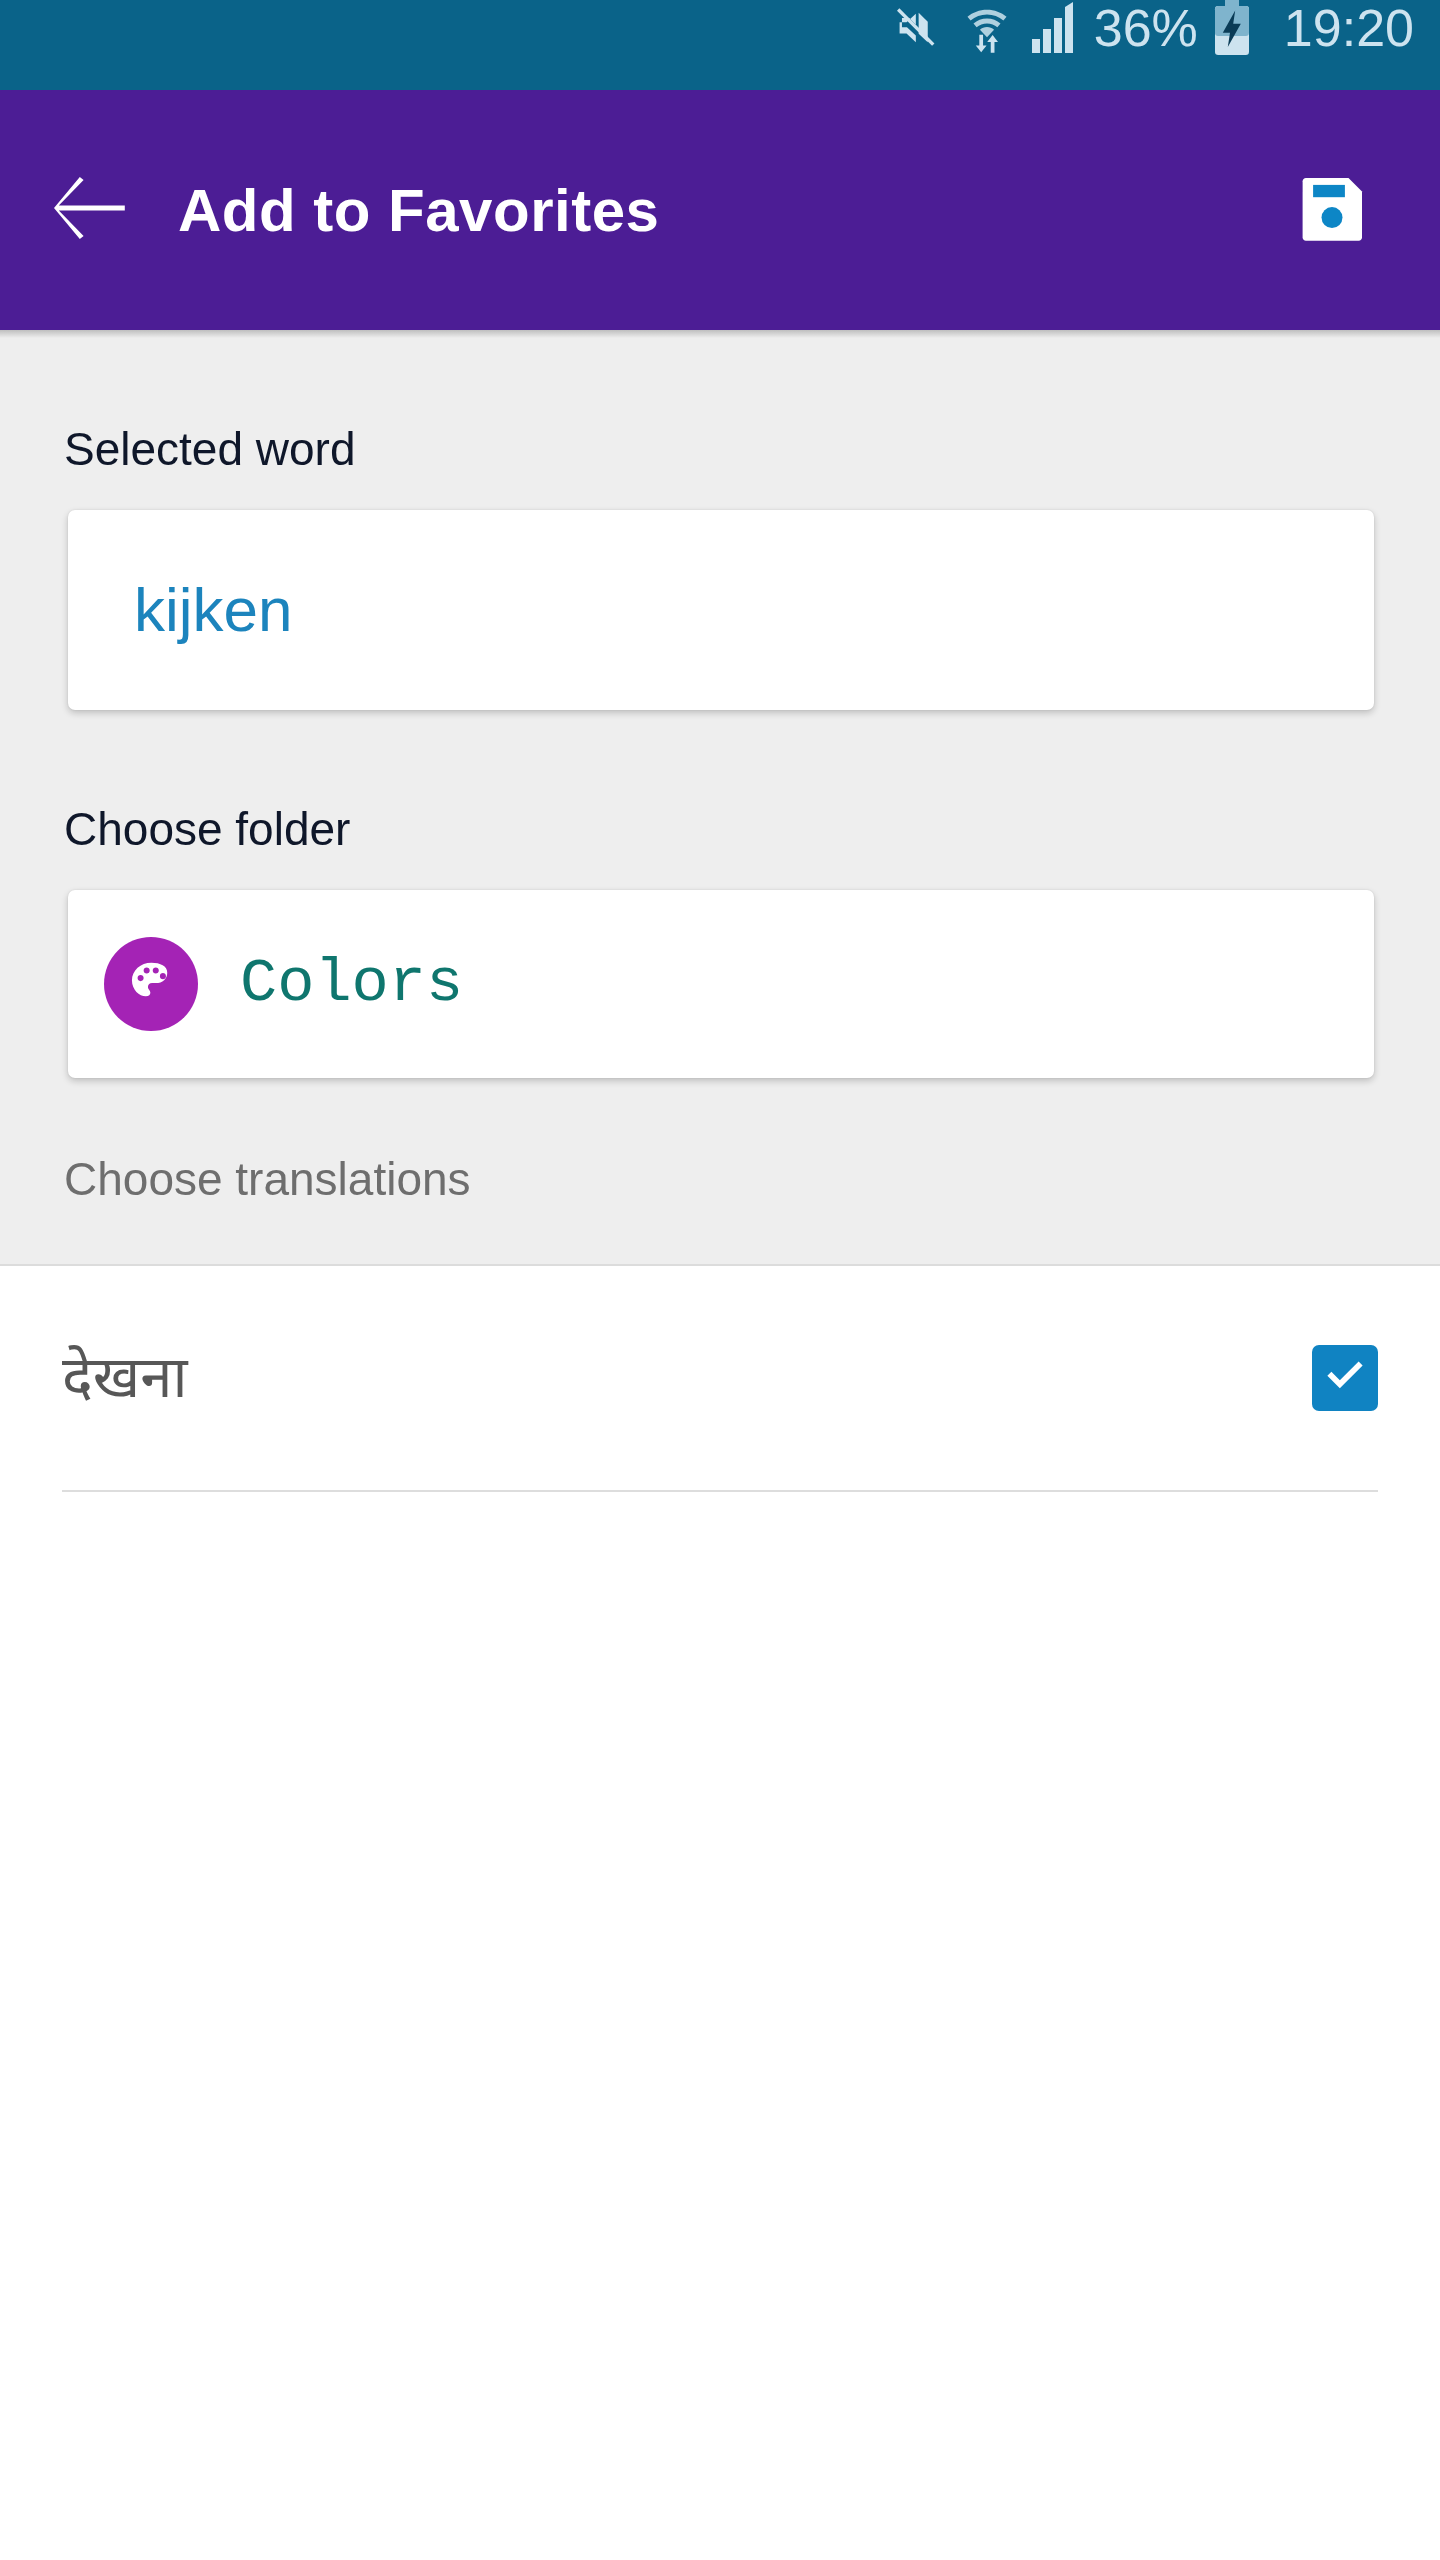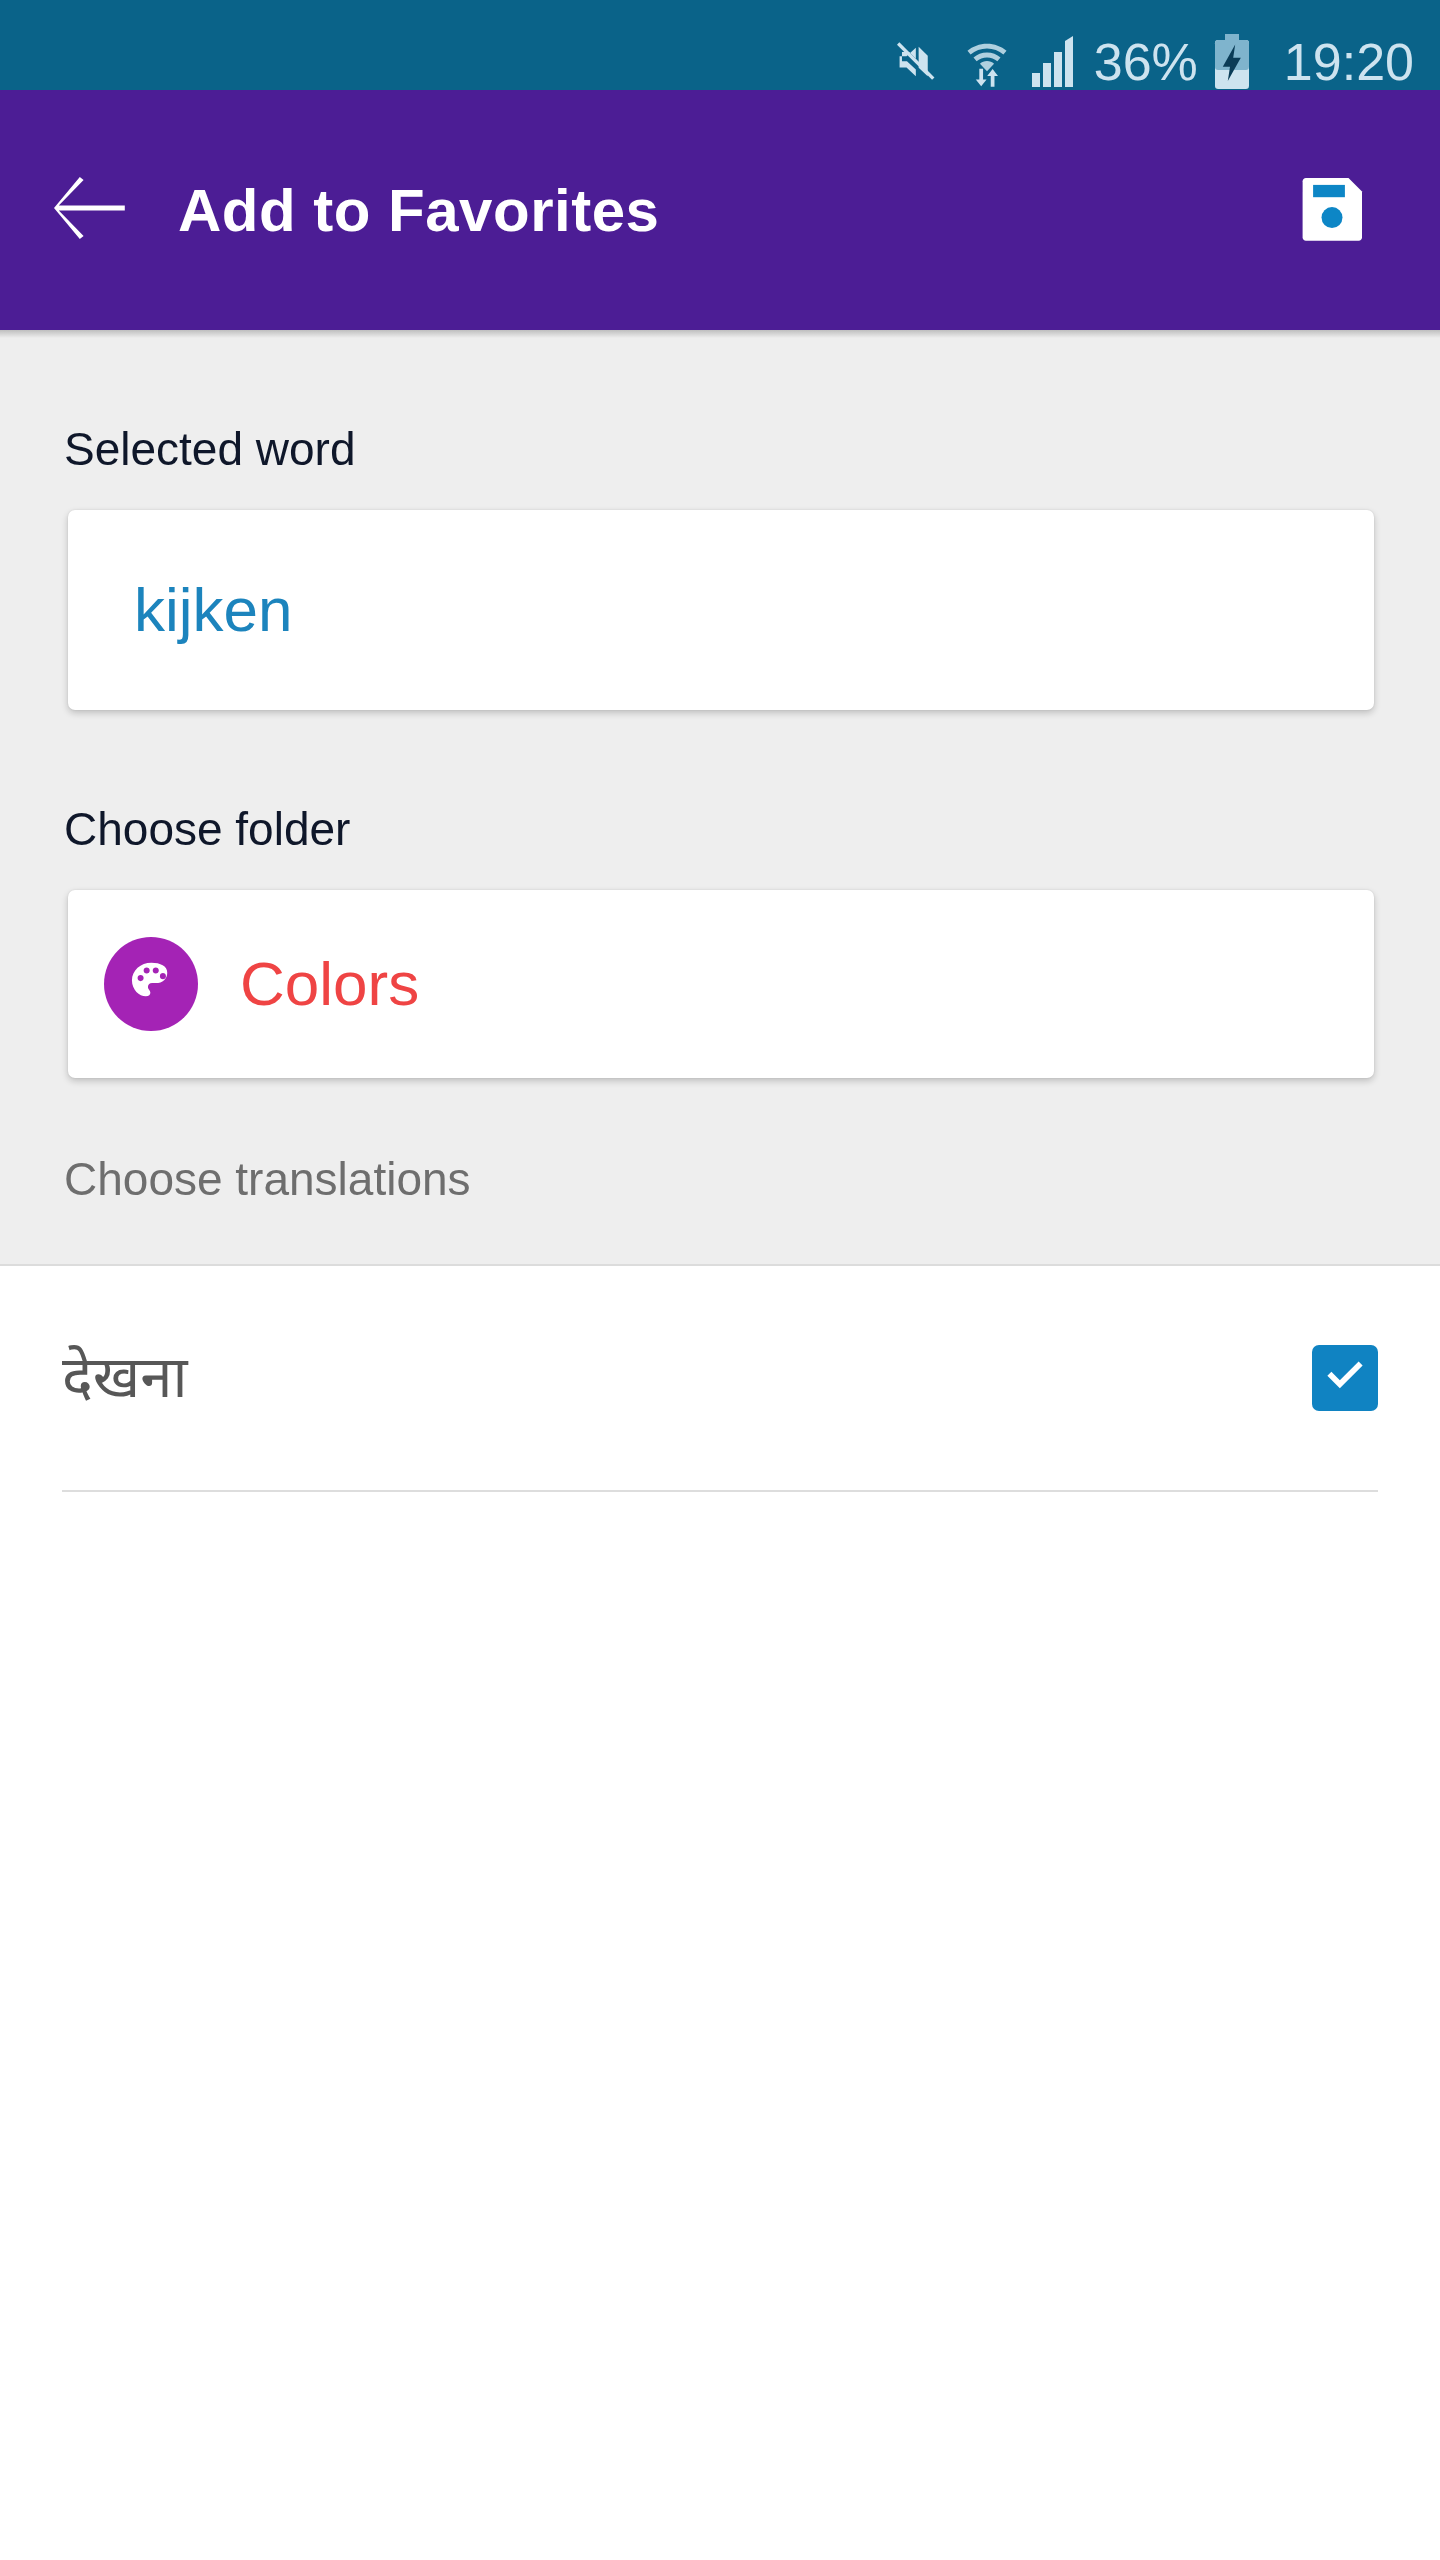--- a/index.html
+++ b/index.html
@@ -13,21 +13,21 @@
     font-family: "Liberation Sans", sans-serif;
     overflow: hidden;
     position: relative;
   }
 
   
   .status-bar {
     height: 90px;
     background: #0a6389;
     display: flex;
-    align-items: flex-end;
+    align-items: flex-start;
     justify-content: flex-end;
     padding-right: 26px;
     box-sizing: border-box;
   }
   .status-icons {
     display: flex;
     align-items: center;
     gap: 18px;
   }
   .sb-icon {
@@ -134,24 +134,25 @@
     width: 94px;
     height: 94px;
     border-radius: 50%;
     background: #a423b5;
     display: flex;
     align-items: center;
     justify-content: center;
     flex: 0 0 auto;
   }
   .folder-name {
-    color: #ef4444;
+    color: #0f766e;
     font-size: 62px;
     margin-left: 42px;
     line-height: 1;
+    font-family: Liberation Mono, monospace;
   }
 
   .translations-label {
     color: #6e6e6e;
     font-size: 46px;
     padding: 78px 0 62px 64px;
     line-height: 1;
     border-bottom: 2px solid #dcdcdc;
   }
 

